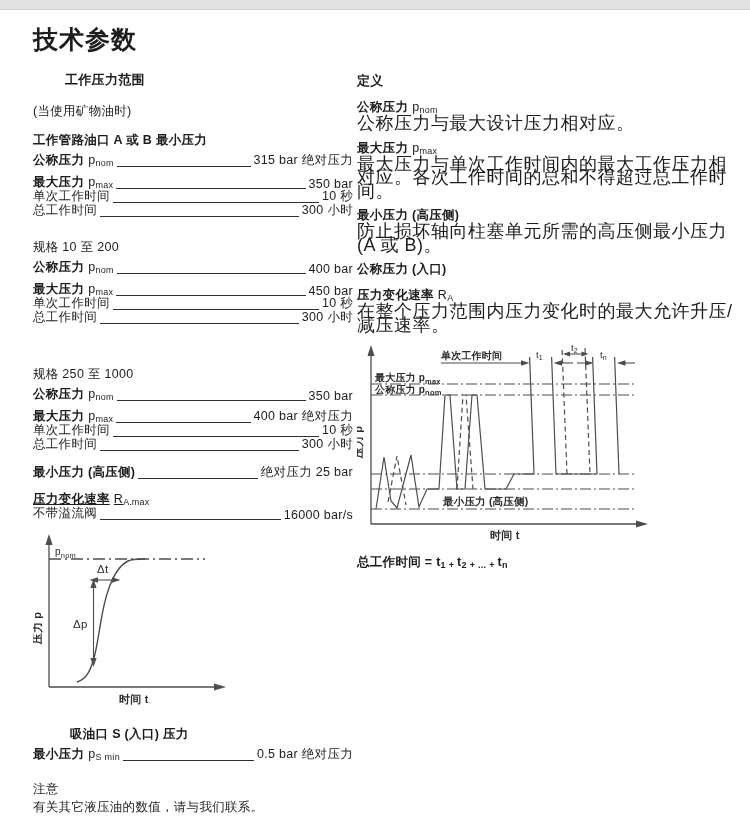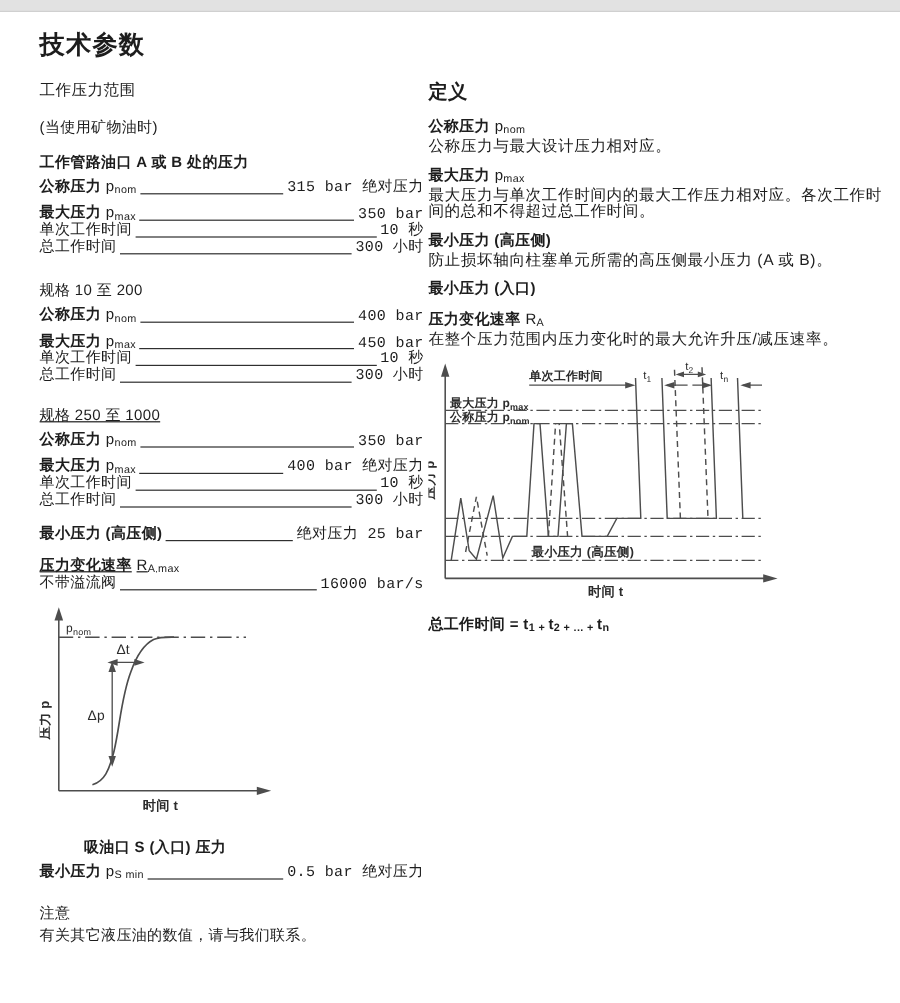--- a/index.html
+++ b/index.html
@@ -3,63 +3,63 @@
 <meta charset="utf-8">
 <style>
   html,body{margin:0;padding:0;}
   body{
     width:750px;height:836px;background:#ffffff;overflow:hidden;
     font-family:"Liberation Sans","DejaVu Sans",sans-serif;
     color:#1d1d1d;font-size:12.5px;letter-spacing:0.3px;
   }
   .topband{height:9px;background:#e2e2e2;border-bottom:1px solid #d0d0d0;}
   .page{padding:0 13px 0 33px;}
-  .doc-title{font-size:21px;font-weight:bold;margin-top:13px;letter-spacing:1px;}
+  .doc-title{font-size:25px;font-weight:bold;margin-top:13px;letter-spacing:1px;}
   .cols{display:flex;}
   .col-left{width:320px;flex:none;}
   .col-right{width:380px;flex:none;margin-left:4px;}
-  .sec-head{font-size:13px;font-weight:normal;margin-top:15px;}
+  .sec-head{font-size:13px;font-weight:bold;margin-top:15px;margin-left:32px;}
   .sec-sub{margin-top:14px;}
   .port-head{font-weight:bold;margin-top:12px;}
   .group-title{margin-top:20px;}
   .g1{margin-top:18px;}
   .spec-row{display:flex;align-items:flex-end;height:14px;margin-top:0;white-space:nowrap;}
-  .mt6{margin-top:6px;} .mt8{margin-top:8px;} .mt9{margin-top:9px;} .mt14{margin-top:14px;} .mt24{margin-top:17px;text-decoration:underline;}
+  .mt6{margin-top:6px;} .mt8{margin-top:8px;} .mt9{margin-top:9px;} .mt14{margin-top:14px;} .mt24{margin-top:40px;}
   .lbl{white-space:nowrap;}
   .b{font-weight:bold;}
   .sym{margin-left:4px;font-weight:normal;}
   sub,.subsc{font-size:9px;position:relative;top:2px;vertical-align:baseline;line-height:0;}
   .leader{flex:1;border-bottom:1px solid #2f2f2f;margin:0 3px 2px 3px;height:10px;align-self:flex-end;}
-  .val{white-space:nowrap;font-family:Liberation Mono, monospace;}
+  .val{white-space:nowrap;}
   .rate-head{margin-top:10px;font-weight:bold;text-decoration:underline;}
   .fig{margin-top:10px;}
   .def{margin-top:9px;}
   .def .term{font-weight:bold;}
-  .def .body{margin-top:1px;line-height:13.5px;font-size:13px;letter-spacing:0.5px;width:378px;}
-  .defs-head{font-size:16px;font-weight:bold;margin-top:16px;}
+  .def .body{margin-top:1px;line-height:13.5px;font-size:18px;letter-spacing:0.5px;width:378px;}
+  .defs-head{font-size:13px;font-weight:bold;margin-top:16px;}
   .note-head{font-weight:normal;margin-top:18px;}
   .note-body{margin-top:1px;}
   .formula{margin-top:4px;font-weight:bold;}
   svg text{font-family:"Liberation Sans","DejaVu Sans",sans-serif;fill:#2c2c2c;letter-spacing:0.2px;}
   .suction-head{font-weight:bold;margin-top:3px;margin-left:37px;}
 </style>
 </head>
 <body>
 
 <div class="topband"></div>
 
 <div class="page">
   <div class="doc-title">技术参数</div>
 
   <div class="cols">
 
     <div class="col-left">
       <div class="sec-head">工作压力范围</div>
       <div class="sec-sub">(当使用矿物油时)</div>
-      <div class="port-head">工作管路油口 A 或 B 处的压力</div>
+      <div class="port-head">工作管路油口 A 或 B 最小压力</div>
 
       <div class="spec-row mt6">
         <span class="lbl b"><span>公称压力</span><span class="sym"><span>p</span><sub>nom</sub></span></span>
         <span class="leader"></span>
         <span class="val">315 bar 绝对压力</span>
       </div>
       <div class="spec-row mt8">
         <span class="lbl b"><span>最大压力</span><span class="sym"><span>p</span><sub>max</sub></span></span>
         <span class="leader"></span>
         <span class="val">350 bar</span>
@@ -181,21 +181,21 @@
         <div class="term"><span>最大压力</span><span class="sym"><span>p</span><sub>max</sub></span></div>
         <div class="body">最大压力与单次工作时间内的最大工作压力相对应。各次工作时间的总和不得超过总工作时间。</div>
       </div>
 
       <div class="def">
         <div class="term">最小压力 (高压侧)</div>
         <div class="body">防止损坏轴向柱塞单元所需的高压侧最小压力 (A 或 B)。</div>
       </div>
 
       <div class="def">
-        <div class="term">最小压力 (入口)</div>
+        <div class="term">公称压力 (入口)</div>
       </div>
 
       <div class="def">
         <div class="term"><span>压力变化速率</span><span class="sym"><span>R</span><sub>A</sub></span></div>
         <div class="body">在整个压力范围内压力变化时的最大允许升压/减压速率。</div>
       </div>
 
       <div class="fig">
         <svg width="300" height="205" viewBox="0 0 300 205">
           <g stroke="#4d4d4d" stroke-width="1.3" fill="none">

